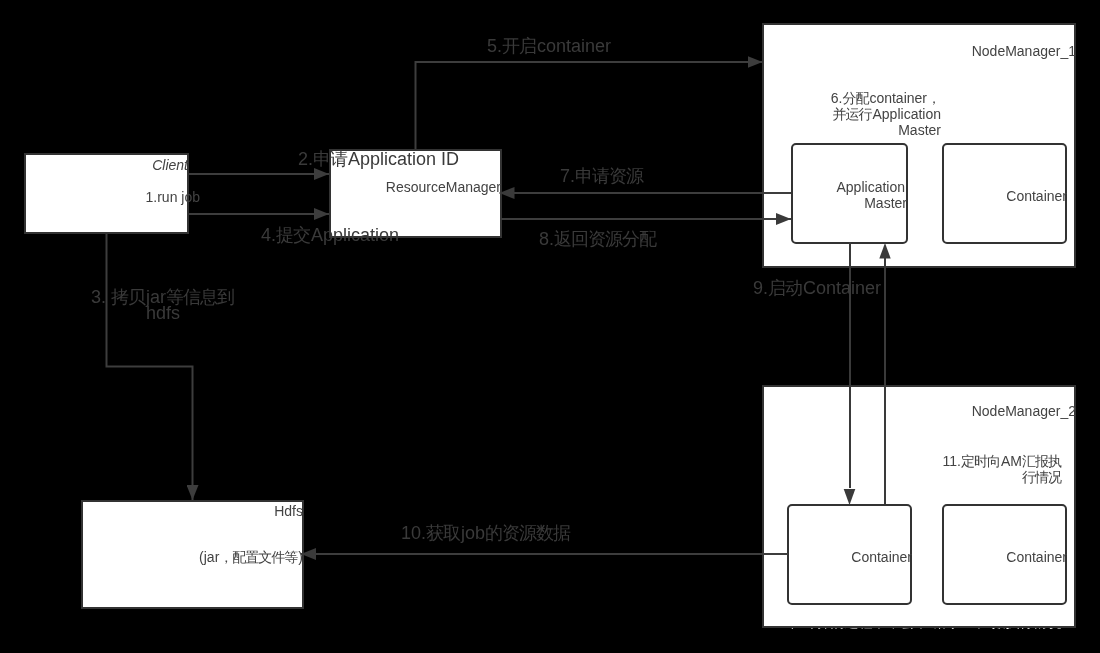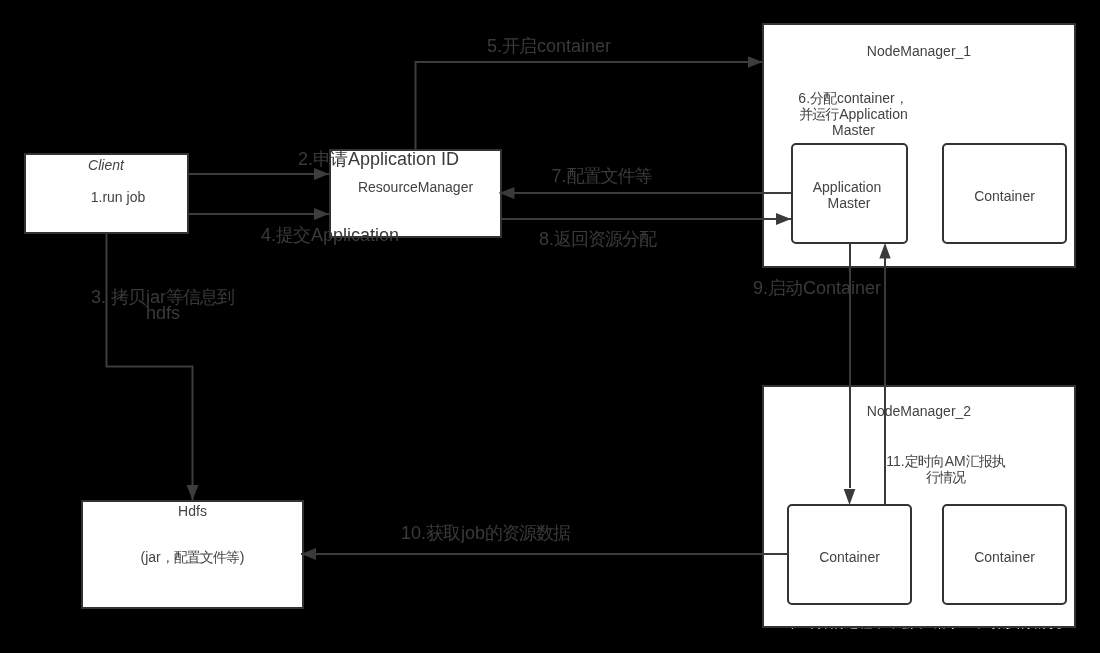--- a/index.html
+++ b/index.html
@@ -23,21 +23,21 @@
     background: #ffffff;
     border: 2px solid #333333;
     box-sizing: border-box;
   }
   .rbox { border-radius: 5px; }
   .txt {
     position: absolute;
     transform: translateZ(0);
     font-size: 14px;
     line-height: 16px;
-    text-align: center;
+    text-align: right;
     white-space: pre;
     color: #434343;
   }
   .edgelbl {
     position: absolute;
     transform: translateZ(0);
     font-size: 18px;
     line-height: 16px;
     text-align: center;
     white-space: pre;
@@ -141,18 +141,18 @@
     <path d="M843.7,489 L855.3,489 L849.5,505 z" fill="#3a3a3a"></path>
     <path d="M885,504 L885,258" stroke="#3a3a3a" stroke-width="2" fill="none"></path>
     <path d="M879.3,258.5 L890.7,258.5 L885,243 z" fill="#3a3a3a"></path>
   </svg>
 
   <div class="edgelbl" style="left:199px;top:151px;width:260px;text-align:right;">2.<span class="cjk">申请</span>Application ID</div>
   <div class="edgelbl" style="left:200px;top:227px;width:260px;text-align:center;">4.<span class="cjk">提交</span>Application</div>
   <div class="edgelbl" style="left:43px;top:289px;width:240px;">3. <span class="cjk">拷贝</span>jar<span class="cjk">等信息到</span></div>
   <div class="edgelbl" style="left:43px;top:305px;width:240px;">hdfs</div>
   <div class="edgelbl" style="left:487px;top:38px;width:240px;text-align:left;">5.<span class="cjk">开启</span>container</div>
-  <div class="edgelbl" style="left:502px;top:168px;width:200px;">7.<span class="cjk">配置文件等</span></div>
+  <div class="edgelbl" style="left:502px;top:168px;width:200px;">7.<span class="cjk">申请资源</span></div>
   <div class="edgelbl" style="left:498px;top:231px;width:200px;">8.<span class="cjk">返回资源分配</span></div>
   <div class="edgelbl" style="left:753px;top:280px;width:200px;text-align:left;">9.<span class="cjk">启动</span>Container</div>
   <div class="edgelbl" style="left:386px;top:525px;width:200px;">10.<span class="cjk">获取</span>job<span class="cjk">的资源数据</span></div>
 
 </div>
 
 </body></html>

